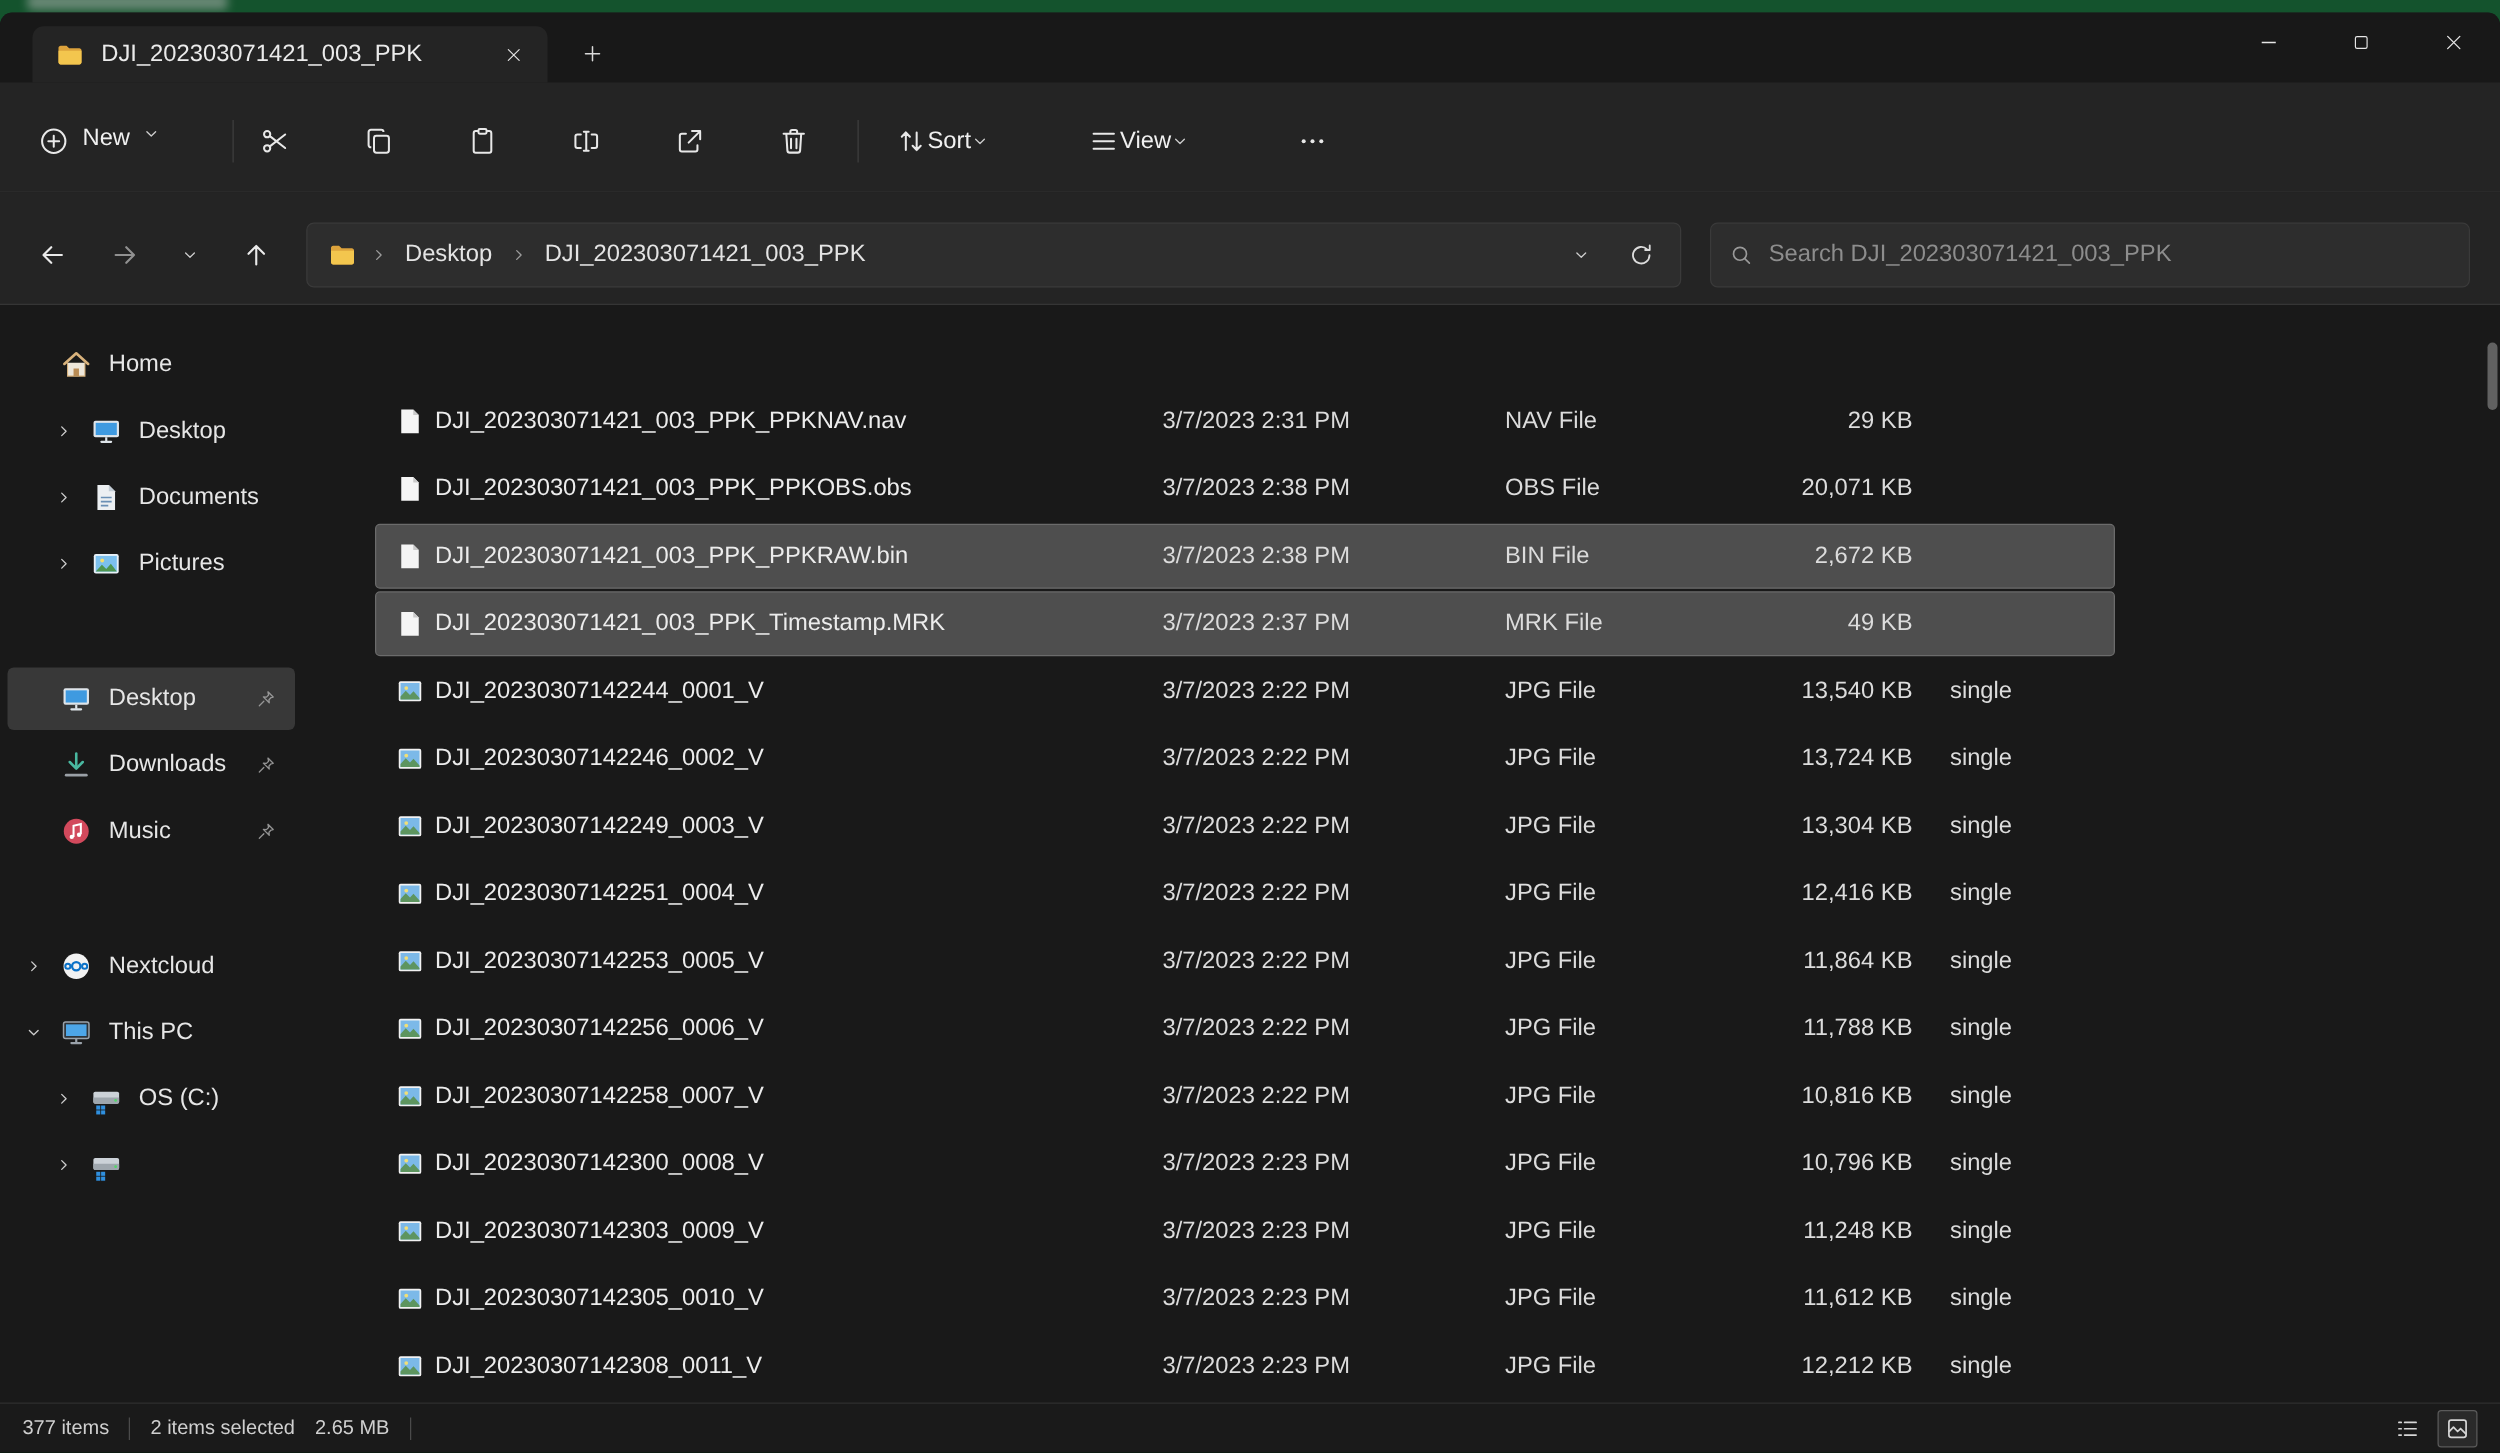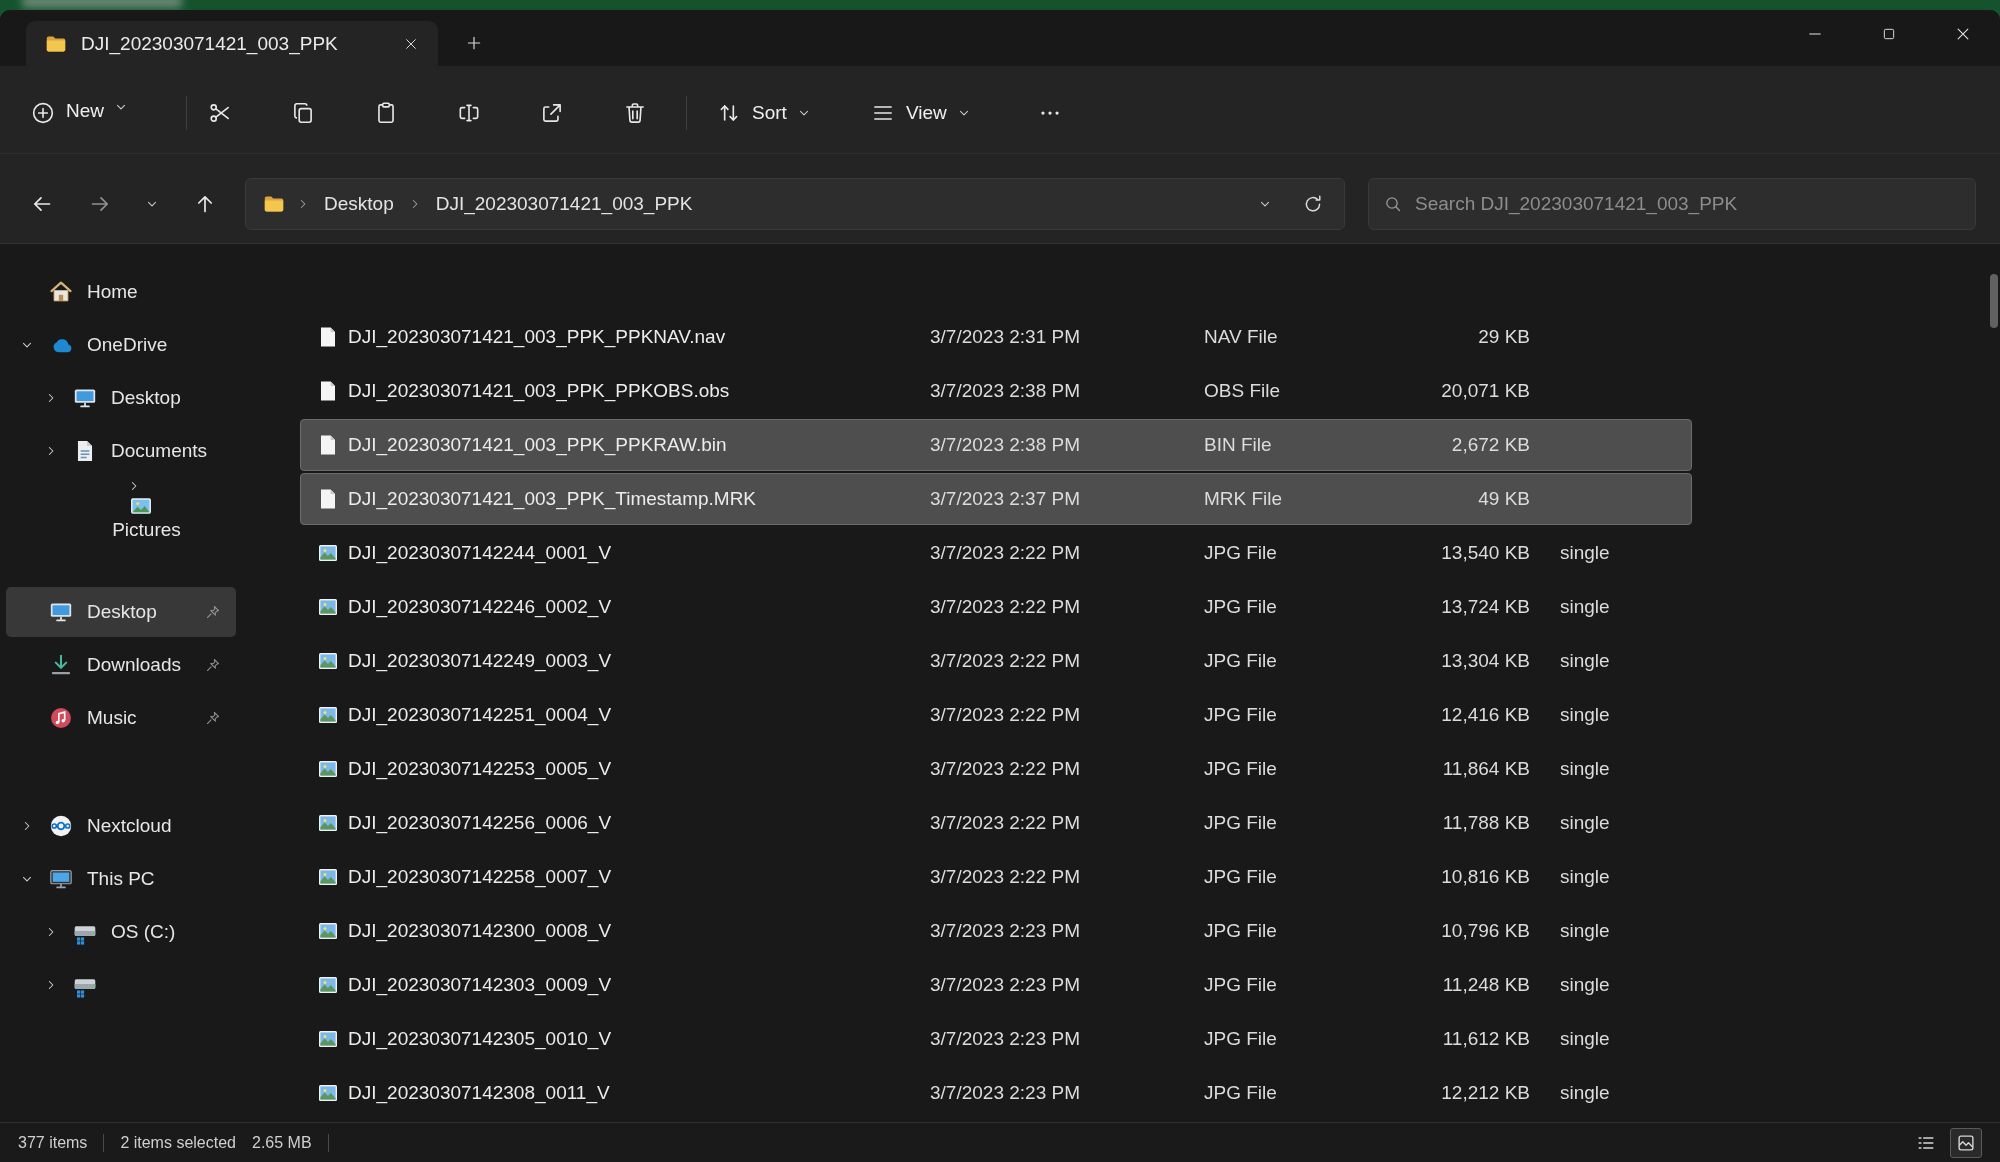--- a/index.html
+++ b/index.html
@@ -15,21 +15,21 @@
   .tab-title{flex:1;color:#ebebeb;font-size:19px;white-space:nowrap;overflow:hidden}
   .tab-close{width:30px;height:30px;border-radius:4px;display:flex;align-items:center;justify-content:center}
   .newtab{position:absolute;left:458px;bottom:7px;width:32px;height:32px;display:flex;align-items:center;justify-content:center;border-radius:4px}
   .win-controls{position:absolute;right:0;top:0;height:48px;display:flex}
   .wc{width:74px;height:100%;display:flex;align-items:center;justify-content:center}
 
   
   .toolbar{position:absolute;left:0;top:56px;width:100%;height:88px;background:#242424;border-bottom:1px solid rgba(255,255,255,.045)}
   .tb-abs{position:absolute;top:54%;transform:translateY(-50%)}
   .tb-new{display:flex;align-items:flex-start;gap:10px;padding:10px 2px;border-radius:5px;color:#f0f0f0;font-size:19px}
-  .tb-group{display:flex;align-items:center;gap:10px;padding:10px 12px;border-radius:5px;color:#f0f0f0;font-size:19px}
+  .tb-group{display:flex;align-items:center;padding:10px 12px;border-radius:5px;color:#f0f0f0;font-size:19px}
   .tb-icon{width:56px;height:54px;display:flex;align-items:center;justify-content:center;border-radius:5px}
   .tb-sep{width:1px;height:34px;background:#3e3e3e}
 
   
   .navbar{position:absolute;left:0;top:144px;width:100%;height:90px;background:#242424;border-bottom:1px solid #353535}
   .nav-abs{position:absolute;top:56%;transform:translateY(-50%)}
   .nav-btn{width:44px;height:44px;display:flex;align-items:center;justify-content:center;border-radius:5px}
   .addressbar{left:245px;width:1100px;height:52px;background:#2d2d2d;border:1px solid #3a3a3a;border-radius:6px;display:flex;align-items:center;padding:0 16px;gap:10px}
   .crumb{color:#e4e4e4;font-size:19px;padding:3px 6px;border-radius:4px;white-space:nowrap}
   .crumb-sep{opacity:.7}
@@ -325,35 +325,20 @@
             <span class="expander"></span>
             <span class="ic ic26 side-ic">
               <svg viewBox="0 0 24 24">
                 <path d="M3.2 11.2L12 3.4l8.8 7.8" fill="none" stroke="#d8b27c" stroke-width="2" stroke-linecap="round" stroke-linejoin="round"></path>
                 <path d="M5.6 10.4v9.8h12.8v-9.8" fill="#ece6da" stroke="#d8b27c" stroke-width="0.8"></path>
                 <rect x="10" y="14.6" width="4" height="5.6" fill="#b98c55"></rect>
               </svg>
             </span>
             <span class="side-label">Home</span>
           </div>
-          <div class="side-item">
-            <span class="expander">
-              <span class="ic ic14">
-                <svg viewBox="0 0 24 24" fill="none" stroke="#cdcdcd" stroke-width="1.8" stroke-linecap="round" stroke-linejoin="round">
-                  <path d="M6 9.2l6 6 6-6"></path>
-                </svg>
-              </span>
-            </span>
-            <span class="ic ic26 side-ic">
-              <svg viewBox="0 0 24 24">
-                <path d="M9.6 18.6h8.3a3.6 3.6 0 0 0 .9-7.1 5.9 5.9 0 0 0-11-1.8 4.7 4.7 0 0 0 1.8 8.9z" fill="#1e88d2"></path>
-              </svg>
-            </span>
-            <span class="side-label">OneDrive</span>
-          </div>
           <div class="side-item" style="padding-left: 38px;">
             <span class="expander">
               <span class="ic ic14">
                 <svg viewBox="0 0 24 24" fill="none" stroke="#cdcdcd" stroke-width="1.8" stroke-linecap="round" stroke-linejoin="round">
                   <path d="M9.2 6l6 6-6 6"></path>
                 </svg>
               </span>
             </span>
             <span class="ic ic26 side-ic">
               <svg viewBox="0 0 24 24">
@@ -375,21 +360,21 @@
             </span>
             <span class="ic ic26 side-ic">
               <svg viewBox="0 0 24 24">
                 <path d="M5.5 2.8h8.4l4.6 4.6v13.8H5.5z" fill="#eceff2"></path>
                 <path d="M13.9 2.8v4.6h4.6z" fill="#c3cdd6"></path>
                 <path d="M8 12h8M8 15h8M8 18h5.5" stroke="#6a8fb5" stroke-width="1.2"></path>
               </svg>
             </span>
             <span class="side-label">Documents</span>
           </div>
-          <div class="side-item" style="padding-left: 38px; flex-direction: column;">
+          <div class="side-item" style="padding-left: 38px;">
             <span class="expander">
               <span class="ic ic14">
                 <svg viewBox="0 0 24 24" fill="none" stroke="#cdcdcd" stroke-width="1.8" stroke-linecap="round" stroke-linejoin="round">
                   <path d="M9.2 6l6 6-6 6"></path>
                 </svg>
               </span>
             </span>
             <span class="ic ic26 side-ic">
               <svg viewBox="0 0 24 24">
                 <rect x="2.8" y="4.8" width="18.4" height="14.4" rx="1.6" fill="#e8f1f8"></rect>

